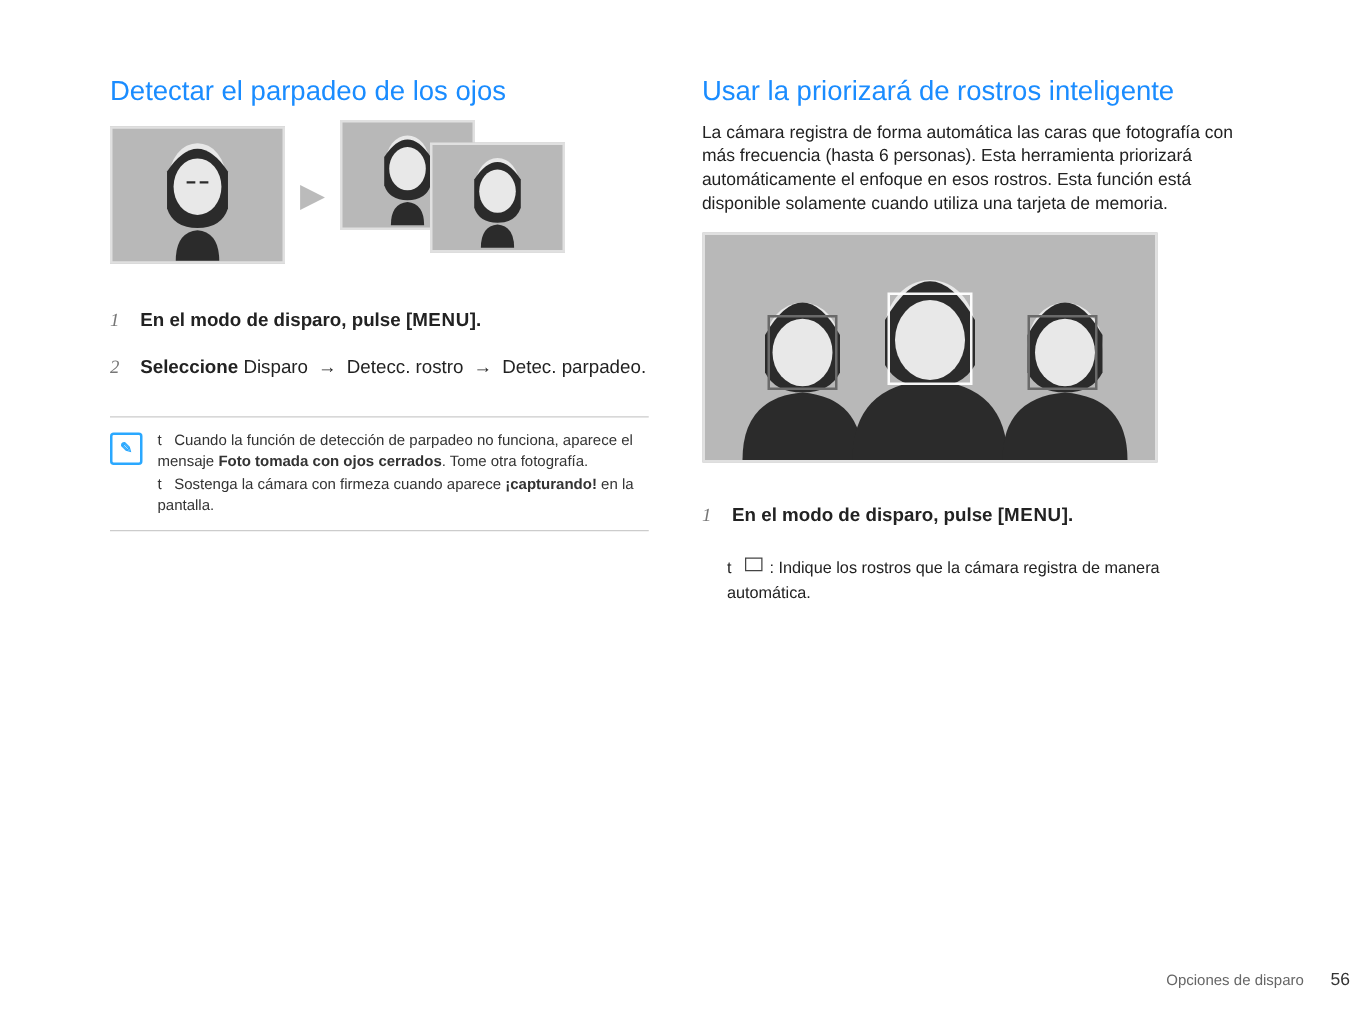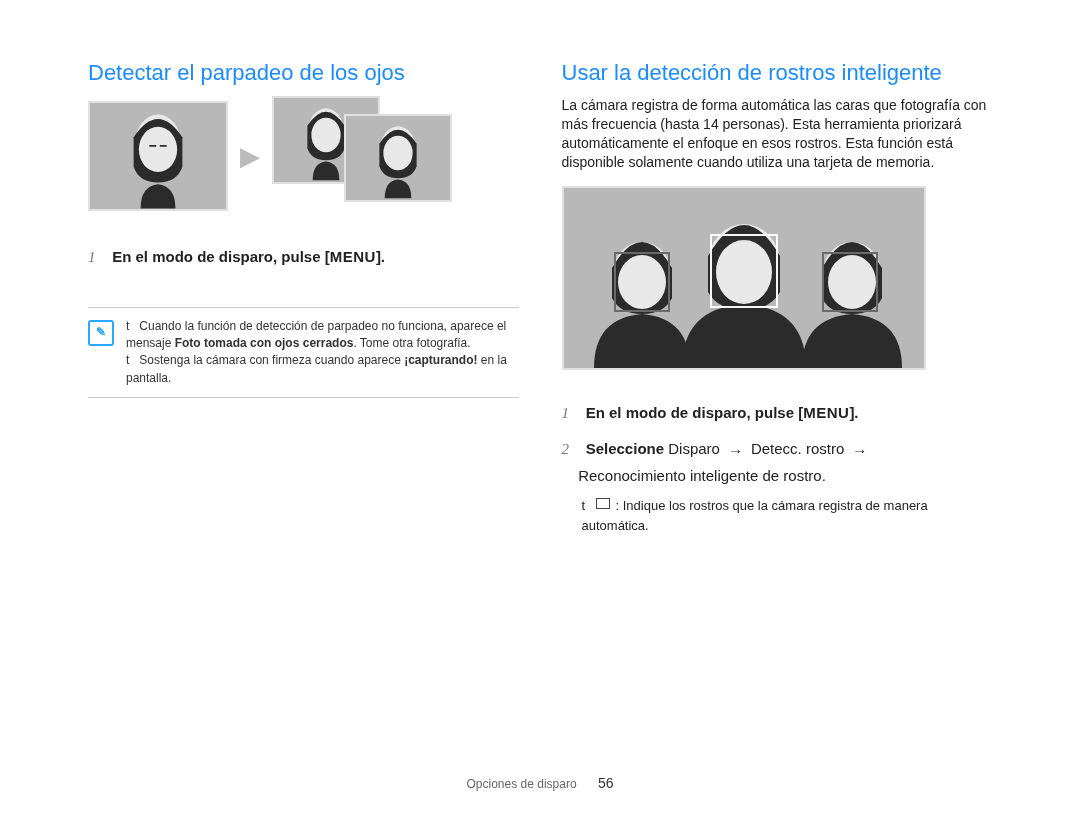--- a/index.html
+++ b/index.html
@@ -148,21 +148,21 @@
     padding-left: 20px;
   }
   .sub-list .row { margin-bottom: 6px; }
   .sub-list .t { display: inline-block; width: 14px; }
   .sub-list .box {
     display: inline-block; width: 12px; height: 9px; border: 1px solid #444; vertical-align: 1px; margin-right: 6px;
   }
   .footer {
     position: absolute;
     left: 0; right: 0; bottom: 24px;
-    text-align: center;
+    text-align: right;
     font-size: 12px;
     color: #555;
   }
   .footer .label { margin-right: 18px; color: #666; }
   .footer .num { font-size: 14px; color: #333; }
 </style>
 </head>
 <body>
 
 <div class="page">
@@ -204,41 +204,46 @@
           </div>
         </div>
       </div>
 
       <div class="steps">
         <div>
           <span class="num">1</span>
           <span class="bold">En el modo de disparo, pulse [</span><span class="menu-label">MENU</span><span class="bold">].</span>
         </div>
         <div style="height:10px"></div>
+        <div>
+          <span class="num">2</span>
+          <span class="bold">Seleccione</span>
+          <span>Disparo</span><span class="arrow-inline">→</span><span>Detecc. rostro</span><span class="arrow-inline">→</span><span>Detec. parpadeo</span><span>.</span>
+        </div>
       </div>
 
       <div class="note-box">
         <div class="note-icon">✎</div>
         <div class="note-lines">
           <div>
             <span class="t">t</span>
             <span>Cuando la función de detección de parpadeo no funciona, aparece el mensaje </span><span class="note-emph">Foto tomada con ojos cerrados</span><span>. Tome otra fotografía.</span>
           </div>
           <div>
             <span class="t">t</span>
             <span>Sostenga la cámara con firmeza cuando aparece</span>
             <span class="note-emph">¡capturando!</span><span> en la pantalla.</span>
           </div>
         </div>
       </div>
     </div>
 
     <div class="col">
-      <h2 class="section-title">Usar la detección de rostros inteligente</h2>
-      <div class="body-text">La cámara registra de forma automática las caras que fotografía con más frecuencia (hasta 14 personas). Esta herramienta priorizará automáticamente el enfoque en esos rostros. Esta función está disponible solamente cuando utiliza una tarjeta de memoria.</div>
+      <h2 class="section-title">Usar la priorizará de rostros inteligente</h2>
+      <div class="body-text">La cámara registra de forma automática las caras que fotografía con más frecuencia (hasta 6 personas). Esta herramienta priorizará automáticamente el enfoque en esos rostros. Esta función está disponible solamente cuando utiliza una tarjeta de memoria.</div>
 
       <div class="big-photo">
         <svg viewBox="0 0 360 180" width="360" height="180">
           <rect width="360" height="180" fill="#b8b8b8"></rect>
           <g fill="#2b2b2b">
             <path d="M30 180 Q30 130 78 126 Q126 130 126 180 Z"></path>
             <ellipse cx="78" cy="88" rx="30" ry="34" fill="#e8e8e8"></ellipse>
             <path d="M48 80 Q78 28 108 80 L108 110 Q100 126 78 126 Q56 126 48 110 Z"></path>
             <ellipse cx="78" cy="94" rx="24" ry="27" fill="#e8e8e8"></ellipse>
           </g>
@@ -259,26 +264,20 @@
         <div class="focus-rect" style="left:146px;top:46px;width:68px;height:74px"></div>
         <div class="focus-rect gray" style="left:258px;top:64px;width:56px;height:60px"></div>
       </div>
 
       <div class="steps">
         <div>
           <span class="num">1</span>
           <span class="bold">En el modo de disparo, pulse [</span><span class="menu-label">MENU</span><span class="bold">].</span>
         </div>
         <div style="height:10px"></div>
-        <div>
-          <span class="num">2</span>
-          <span class="bold">Seleccione</span>
-          <span>Disparo</span><span class="arrow-inline">→</span><span>Detecc. rostro</span><span class="arrow-inline">→</span><br>
-          &nbsp;&nbsp;&nbsp;&nbsp;<span>Reconocimiento inteligente de rostro</span><span>.</span>
-        </div>
       </div>
 
 
       <div class="sub-list">
         <div class="row">
           <span class="t">t</span><span class="box"></span>: <span>Indique los rostros que la cámara registra de manera automática.</span>
         </div>
       </div>
     </div>
 

